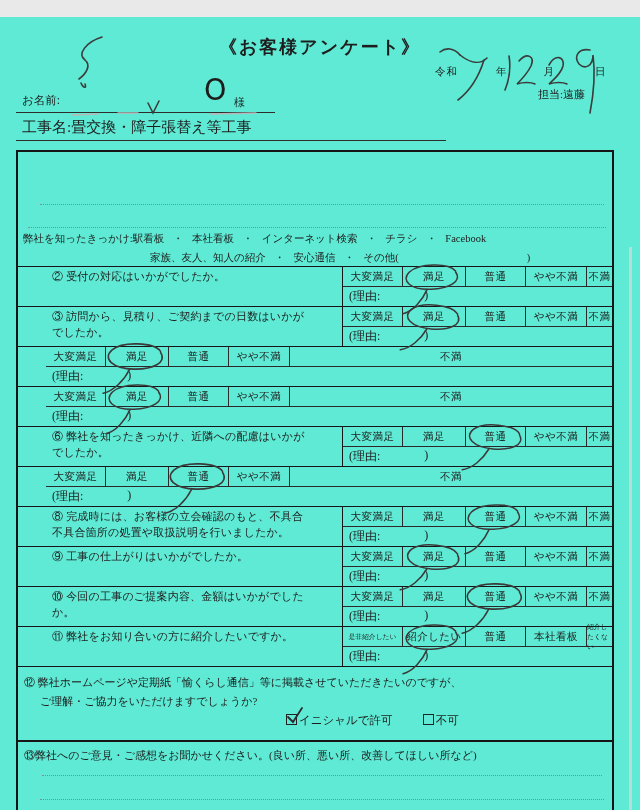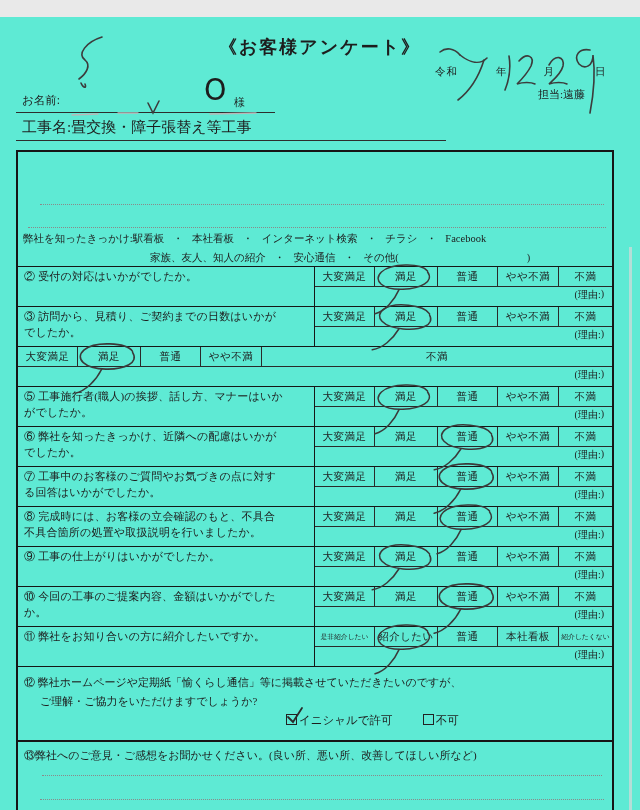--- a/index.html
+++ b/index.html
@@ -39,32 +39,32 @@
          border:2px solid #161616; background:transparent; font-size:11px; }
   .q1 { position:relative; height:115px; border-bottom:1.8px solid #161616; }
   .q1-text { position:absolute; top:6px; left:6px; font-size:11px; letter-spacing:.3px; }
   .dotline { position:absolute; height:0; border-bottom:1.5px dotted #8a8a8a; }
   .q1 .d1 { top:52px; left:22px; right:8px; }
   .q1 .d2 { top:75px; left:10px; right:6px; }
   .trig1 { position:absolute; top:80px; left:5px; font-size:10.5px; word-spacing:6px; white-space:nowrap; }
   .trig2 { position:absolute; top:99px; left:132px; font-size:10.5px; word-spacing:6px; white-space:nowrap; }
   .trig2 .blank-gap { display:inline-block; width:128px; }
 
-  .qrow { display:flex; height:40px; border-bottom:1.6px solid #161616; }
+  .qrow { display:flex; height:40px; border-bottom:1.6px solid #161616;padding-left:28px; }
   .qcell { width:297px; border-right:1.6px solid #161616; padding:2px 30px 0 6px;
            font-size:11px; line-height:1.45; letter-spacing:.2px; }
   .rarea { flex:1; display:flex; flex-direction:column; }
   .ropts { display:flex; height:20px; border-bottom:1px solid #2a2a2a; }
   .ropt { border-right:1.1px solid #2a2a2a; display:flex; align-items:center; justify-content:center;
           font-size:10.5px; position:relative; letter-spacing:.5px; }
   .ropt:last-child { border-right:none; }
   .ropt.tiny { font-size:6.8px; letter-spacing:0; }
   .c0{width:60px}.c1{width:63px}.c2{width:60px}.c3{width:61px}.c4{flex:1}
-  .rreason { flex:1; display:flex; justify-content:flex-end; align-items:flex-start;
-             font-size:10px; padding:1px 8px 0 6px; }
+  .rreason { flex:1; display:flex; justify-content:flex-start; align-items:flex-start;
+             font-size:12px; padding:1px 8px 0 6px;gap:44px; }
   .mark { position:absolute; left:50%; top:-9px; transform:translateX(-50%); overflow:visible;
           pointer-events:none; z-index:3; }
   .mark path { fill:none; stroke:#3a3a3a; stroke-width:1.5; stroke-linecap:round; }
   .r-a .mark { transform:translateX(-50%) rotate(-5deg); }
   .r-b .mark { transform:translateX(-50%) rotate(2deg); }
   .r-c .mark { transform:translateX(-50%) rotate(-2deg) scale(1.05); }
 
   .q12 { position:relative; height:75px; border-bottom:2px solid #161616; padding:6px 6px 0; line-height:1.7; }
   .q12 .l2 { margin-left:16px; }
   .q12-choices { position:absolute; left:268px; top:44px; font-size:11.5px; white-space:nowrap; }
@@ -179,21 +179,20 @@
               <div class="ropt c3">やや不満</div>
               <div class="ropt c4">不満</div>
             </div>
             <div class="rreason">
               <span>(理由:</span>
               <span>)</span>
             </div>
           </div>
         </div>
         <div class="qrow r-a">
-          <div class="qcell">⑤ 工事施行者(職人)の挨拶、話し方、マナーはいかがでしたか。</div>
           <div class="rarea">
             <div class="ropts">
               <div class="ropt c0">大変満足</div>
               <div class="ropt c1">満足<svg class="mark" width="74" height="62" viewBox="0 0 74 62">
                   <path d="M60 15 C54 6 24 4 14 12 C4 20 14 30 34 31 C52 32 66 26 60 16"></path>
                   <path d="M30 31 C24 42 14 51 4 53"></path>
                 </svg></div>
               <div class="ropt c2">普通</div>
               <div class="ropt c3">やや不満</div>
               <div class="ropt c4">不満</div>
@@ -217,21 +216,20 @@
               <div class="ropt c3">やや不満</div>
               <div class="ropt c4">不満</div>
             </div>
             <div class="rreason">
               <span>(理由:</span>
               <span>)</span>
             </div>
           </div>
         </div>
         <div class="qrow r-c">
-          <div class="qcell">⑦ 工事中のお客様のご質問やお気づきの点に対する回答はいかがでしたか。</div>
           <div class="rarea">
             <div class="ropts">
               <div class="ropt c0">大変満足</div>
               <div class="ropt c1">満足</div>
               <div class="ropt c2">普通<svg class="mark" width="74" height="62" viewBox="0 0 74 62">
                   <path d="M60 15 C54 6 24 4 14 12 C4 20 14 30 34 31 C52 32 66 26 60 16"></path>
                   <path d="M30 31 C24 42 14 51 4 53"></path>
                 </svg></div>
               <div class="ropt c3">やや不満</div>
               <div class="ropt c4">不満</div>

